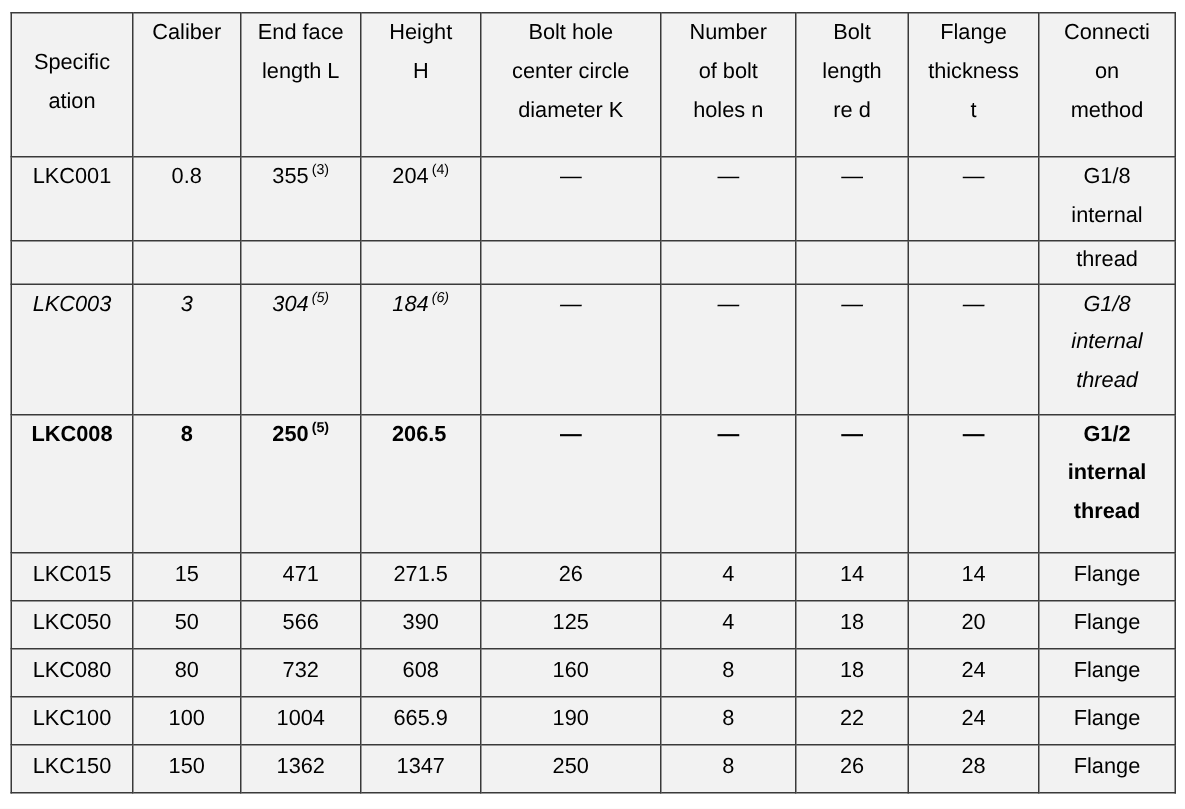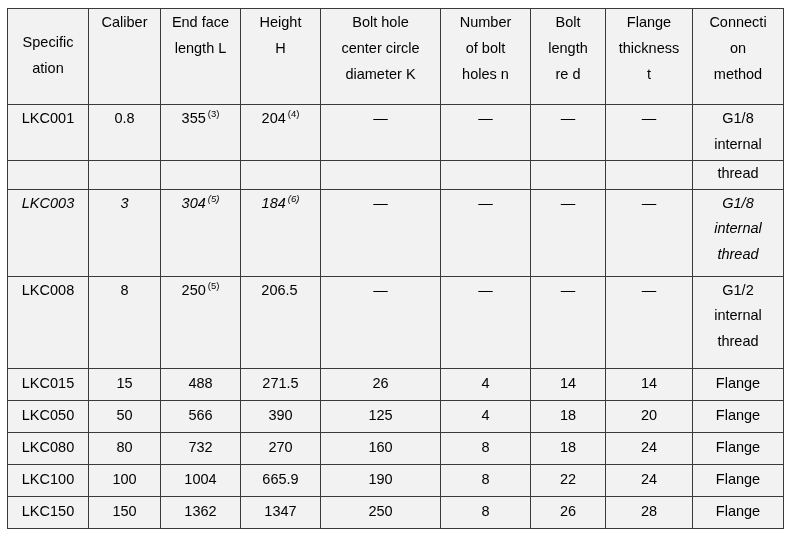--- a/index.html
+++ b/index.html
@@ -44,21 +44,21 @@
   table.spec-table tr.header-row td {
     vertical-align: top;
     height: 92px;
     text-align: center;
   }
   td.cell-spec-head {
     vertical-align: middle !important;
   }
   tr.row-tall td { height: 50px; }
   tr.row-tall2 td { height: 83px; font-style: italic; }
-  tr.row-tall3 td { height: 88px; }
+  tr.row-tall3 td { height: 88px; font-weight: bold; }
   tr.row-thin td {
     height: 25px;
     line-height: 1.5;
     vertical-align: middle;
   }
   tr.row-normal td {
     height: 28px;
     vertical-align: middle;
     line-height: 1.2;
   }
@@ -194,21 +194,21 @@
         <td>
           <span>G1/2</span><br>
           <span>internal</span><br>
           <span>thread</span>
         </td>
       </tr>
 
       <tr class="row-normal">
         <td>LKC015</td>
         <td>15</td>
-        <td>488</td>
+        <td>471</td>
         <td>271.5</td>
         <td>26</td>
         <td>4</td>
         <td>14</td>
         <td>14</td>
         <td>Flange</td>
       </tr>
 
 
       <tr class="row-normal">
@@ -220,21 +220,21 @@
         <td>4</td>
         <td>18</td>
         <td>20</td>
         <td>Flange</td>
       </tr>
 
       <tr class="row-normal">
         <td>LKC080</td>
         <td>80</td>
         <td>732</td>
-        <td>270</td>
+        <td>608</td>
         <td>160</td>
         <td>8</td>
         <td>18</td>
         <td>24</td>
         <td>Flange</td>
       </tr>
 
       <tr class="row-normal">
         <td>LKC100</td>
         <td>100</td>

